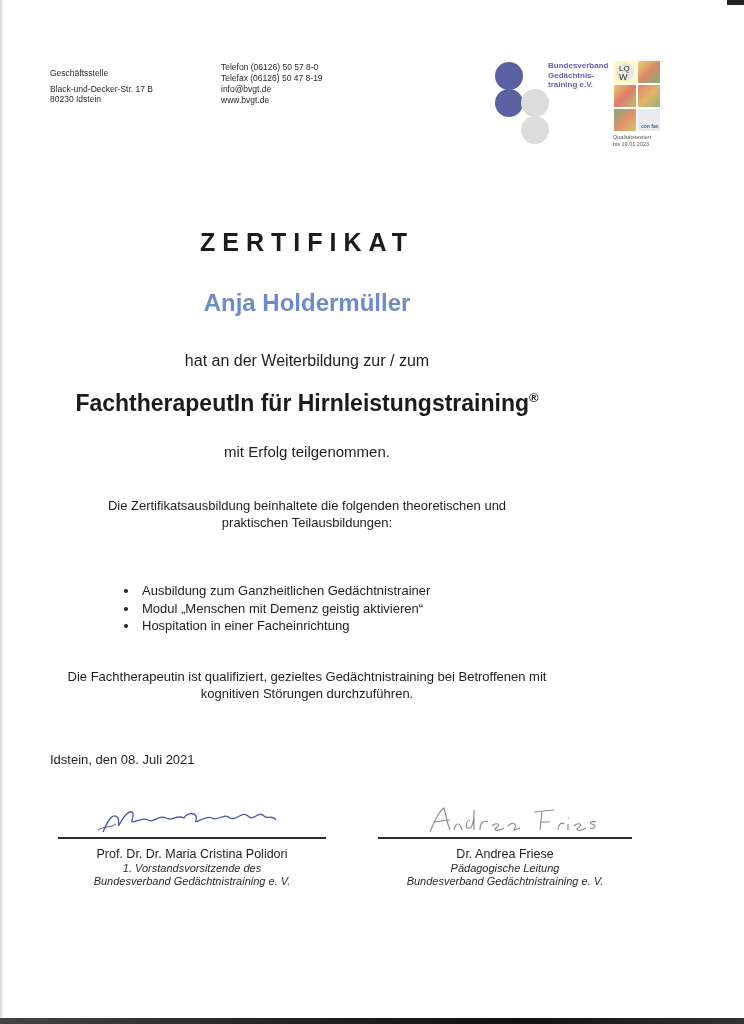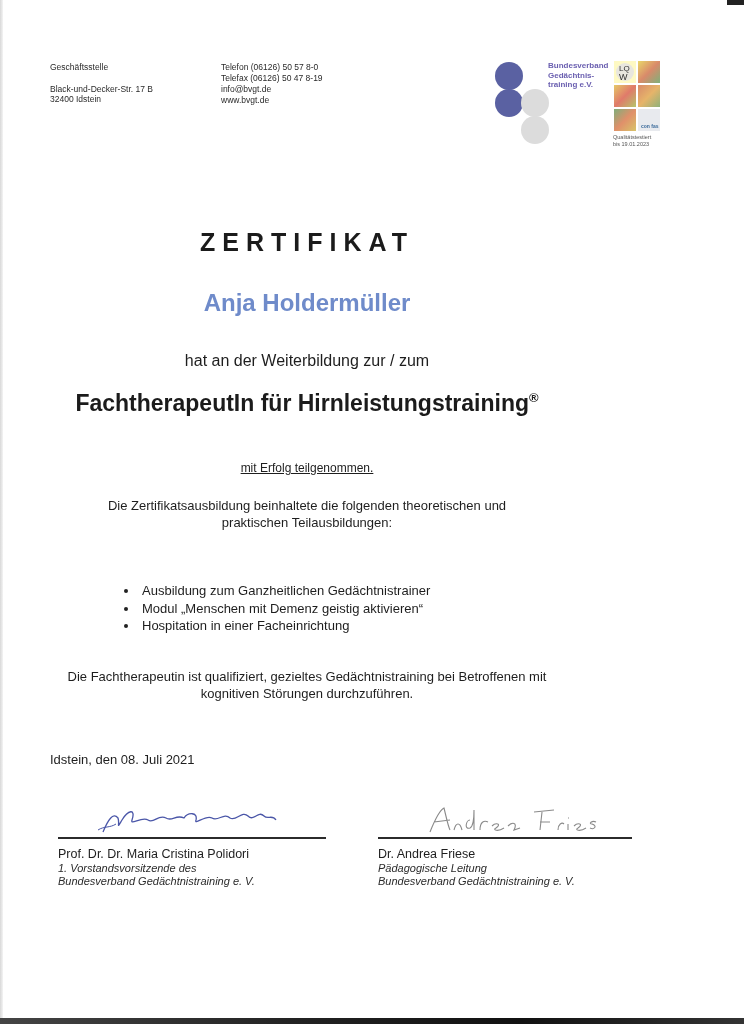--- a/index.html
+++ b/index.html
@@ -103,23 +103,22 @@
       top: 390px;
       font-size: 23px;
       font-weight: bold;
       color: #1b1b1b;
     }
     .qualification sup {
       font-size: 13px;
       vertical-align: 9px;
     }
     .completed {
-      top: 461px;
-      font-size: 12px;
-      text-decoration: underline;
+      top: 443px;
+      font-size: 15px;
     }
     .desc {
       top: 497px;
       font-size: 13px;
       line-height: 17px;
     }
     .modules {
       position: absolute;
       left: 108px; top: 566px;
       margin: 16px; padding: 0;
@@ -141,20 +140,21 @@
       line-height: 17px;
     }
     .place-date {
       position: absolute;
       left: 50px; top: 752px;
       font-size: 13px;
     }
     .sig-block {
       position: absolute;
       top: 800px;
+      text-align: center;
     }
     .sig-art {
       height: 36px;
       position: relative;
     }
     .sig-line {
       height: 1.5px;
       background: #2b2b2b;
       margin-top: 1px;
     }
@@ -170,23 +170,23 @@
       color: #2a2a2a;
     }
   </style>
 </head>
 <body>
 
 <div class="page-edge-left"></div>
 <div class="scan-mark-top"></div>
 
 <div>
-  <div class="small" style="left:50px; top:62px;">Geschäftsstelle</div>
+  <div class="small" style="left:50px; top:68px;">Geschäftsstelle</div>
   <div class="small" style="left:50px; top:84px;">Black-und-Decker-Str. 17 B</div>
-  <div class="small" style="left:50px; top:94px;">32400 Idstein</div>
+  <div class="small" style="left:50px; top:94px;">80230 Idstein</div>
 
   <div class="small" style="left:221px; top:62px;">Telefon (06126) 50 57 8-0</div>
   <div class="small" style="left:221px; top:73px;">Telefax (06126) 50 47 8-19</div>
   <div class="small" style="left:221px; top:84px;">info@bvgt.de</div>
   <div class="small" style="left:221px; top:95px;">www.bvgt.de</div>
 </div>
 
 <div>
   <div class="logo-circle logo-dark" style="left:495px; top:62px; width:28px; height:28px;"></div>
   <div class="logo-circle logo-dark" style="left:495px; top:89px; width:28px; height:28px;"></div>

